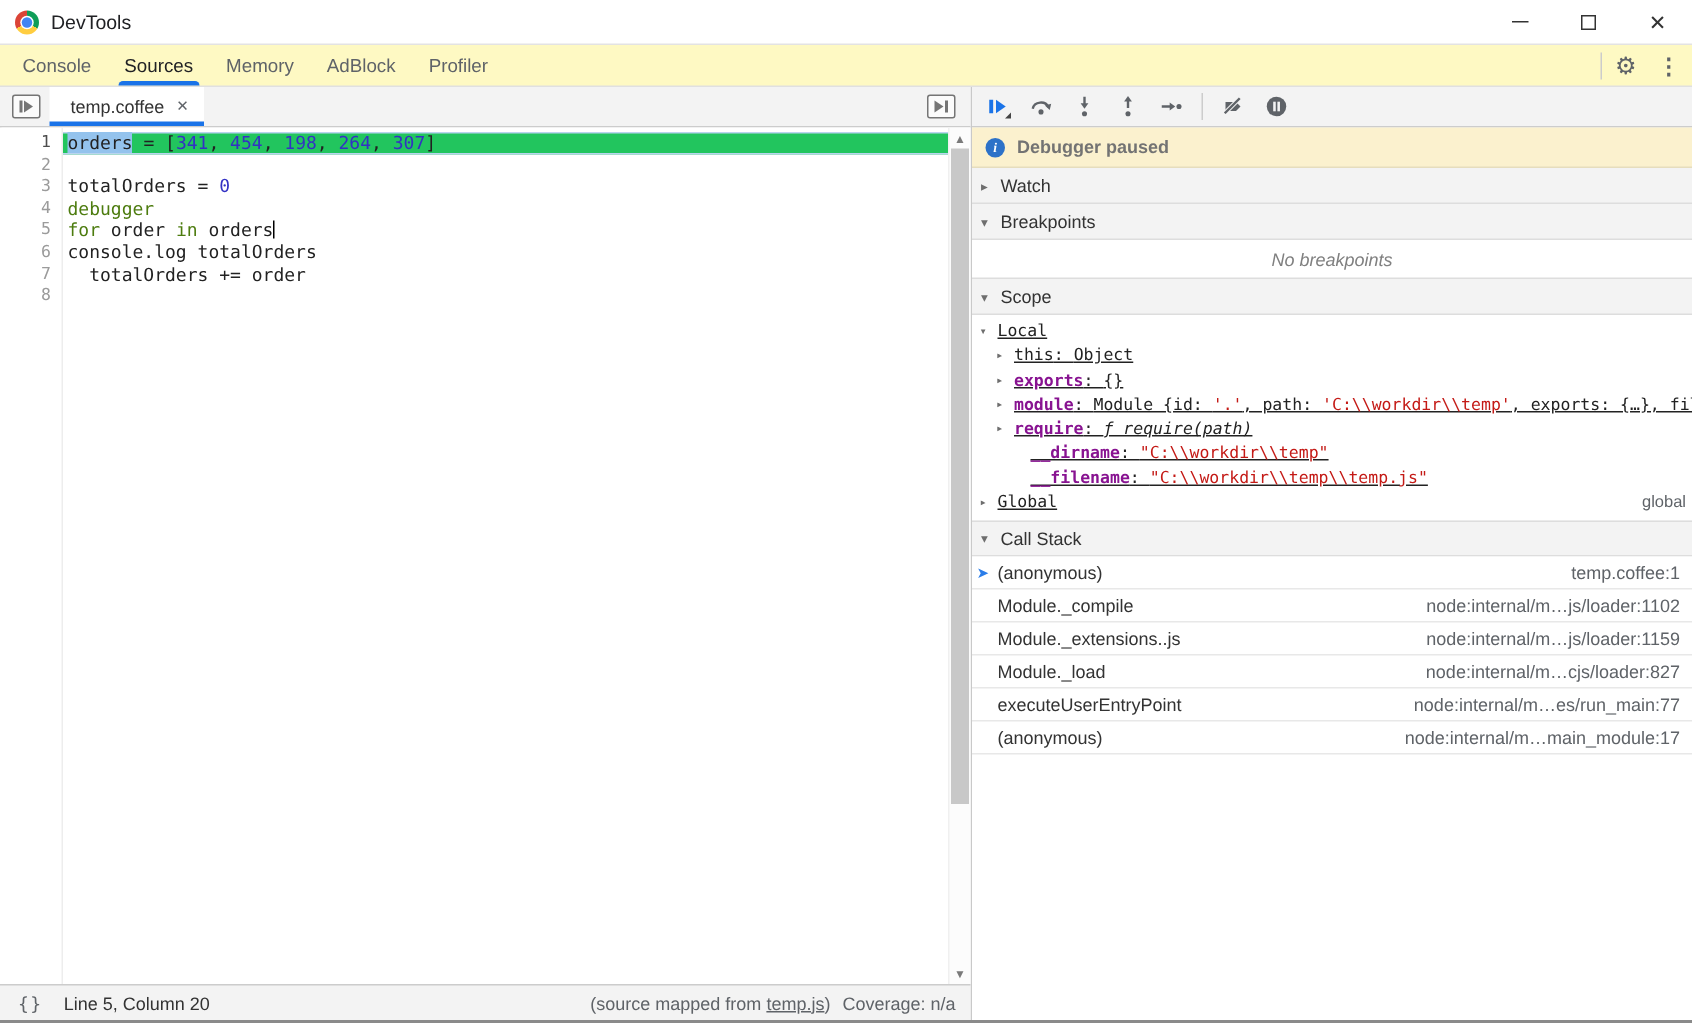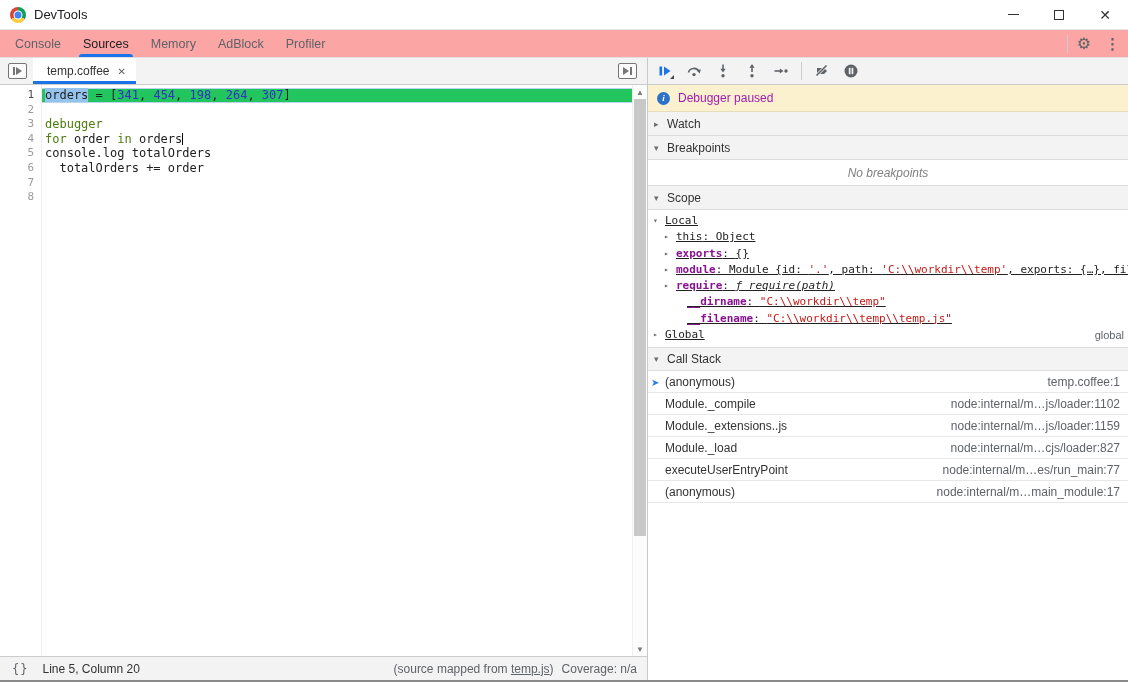--- a/index.html
+++ b/index.html
@@ -17,21 +17,21 @@
     background:#fff; border-radius:50%; }
   .chrome-logo .core { position:absolute; left:50%; top:50%; width:7px; height:7px; transform:translate(-50%,-50%);
     background:#4285f4; border-radius:50%; }
   .window-title { font-size:13px; color:#202124; margin-left:8px; }
   .win-controls { margin-left:auto; display:flex; height:100%; }
   .win-btn { width:46px; height:100%; display:flex; align-items:center; justify-content:center; color:#333; }
   .glyph-min { width:11px; height:1px; background:#333; }
   .glyph-max { width:10px; height:10px; border:1px solid #333; }
   .glyph-close { font-size:14px; line-height:1; }
   
-  .panel-tabs { height:28px; background:#fca5a5; display:flex; align-items:stretch; border-bottom:1px solid #e0e0e0; padding-left:4px;gap:39px; }
+  .panel-tabs { height:28px; background:#fef9c3; display:flex; align-items:stretch; border-bottom:1px solid #e0e0e0; padding-left:4px;gap:39px; }
   .tab { position:relative; display:flex; align-items:center; padding:0 11px; font-size:12.5px; color:#5f6368; cursor:default; }
   .tab.active { color:#202124; }
   .tab.active::after { content:''; position:absolute; left:7px; right:7px; bottom:0; height:3px; background:#1a73e8; border-radius:3px 3px 0 0; }
   .panel-tabs-right { margin-left:auto; display:flex; align-items:center; padding-right:8px; }
   .vsep { width:1px; height:18px; background:#ccc; margin:0 9px; }
   .gear { font-size:16px; color:#5f6368; }
   .kebab { font-size:15px; color:#5f6368; margin-left:14px; letter-spacing:0; font-weight:bold; }
   
   .main { display:flex; height:622px; }
   .left-col { width:648px; display:flex; flex-direction:column; border-right:1px solid #c9c9c9; }
@@ -72,21 +72,21 @@
   .status-right { margin-left:auto; color:#5f6368; padding-right:10px; }
   .status-right .maplink { text-decoration:underline; color:#5f6368; }
   .status-gap { display:inline-block; width:8px; }
   
   .debug-toolbar { height:27px; background:#f3f3f3; border-bottom:1px solid #ccc; display:flex; align-items:center; padding-left:8px; gap:11px; }
   .dbg-btn { width:18px; height:18px; display:flex; align-items:center; justify-content:center; position:relative; }
   .dbg-btn svg { display:block; }
   .resume-corner { position:absolute; right:0px; bottom:1px; width:0; height:0; border-left:4px solid transparent; border-bottom:4px solid #444; }
   .paused-banner { height:27px; background:#fbf1ce; display:flex; align-items:center; padding-left:9px; border-bottom:1px solid #e6ddbd; }
   .info-icon { width:13px; height:13px; border-radius:50%; background:#2d72c8; color:#fff; font-size:9px; font-weight:bold; font-style:italic; display:flex; align-items:center; justify-content:center; font-family:"Liberation Serif", serif; }
-  .paused-label { margin-left:8px; font-size:12px; font-weight:normal; color:#a21caf; }
+  .paused-label { margin-left:8px; font-size:12px; font-weight:bold; color:#737373; }
   .section-header { height:24px; background:#f3f3f3; border-bottom:1px solid #ddd; display:flex; align-items:center; padding-left:6px; font-size:12px; color:#333; }
   .section-header.btop { border-top:1px solid #ddd; }
   .tri-span { display:inline-block; width:13px; font-size:9px; color:#6e6e6e; }
   .no-breakpoints { height:26px; display:flex; align-items:center; justify-content:center; font-size:12px; font-style:italic; color:#808080; background:#fff; border-bottom:1px solid #ddd; }
   
   .scope-pane { background:#fff; padding:3px 0 4px 0; font-family:"DejaVu Sans Mono", monospace; font-size:11px; color:#222; }
   .scope-row { height:16.3px; line-height:16.3px; white-space:nowrap; overflow:hidden; display:flex; align-items:center; }
   .scope-row .tri { display:inline-block; width:12px; font-size:8px; color:#6e6e6e; flex:0 0 12px; }
   .scope-row .content { white-space:pre;text-decoration:underline; }
   .pname { color:#881391; font-weight:bold; }
@@ -167,20 +167,21 @@
             <span class="line-num">3</span>
             <span class="line-num">4</span>
             <span class="line-num">5</span>
             <span class="line-num">6</span>
             <span class="line-num">7</span>
             <span class="line-num">8</span>
           </div>
         <div class="code" id="code-slot">
             <div class="code-line exec"><span class="tok-sel">orders</span><span class=""> = [</span><span class="tok-num">341</span><span class="">, </span><span class="tok-num">454</span><span class="">, </span><span class="tok-num">198</span><span class="">, </span><span class="tok-num">264</span><span class="">, </span><span class="tok-num">307</span><span class="">]</span></div>
             <div class="code-line"></div>
+            <div class="code-line"><span class="">totalOrders = </span><span class="tok-num">0</span></div>
             <div class="code-line"><span class="tok-kw">debugger</span></div>
             <div class="code-line"><span class="tok-kw">for</span><span class=""> order </span><span class="tok-kw">in</span><span class=""> orders</span><span class="caret"></span></div>
             <div class="code-line"><span class="">console.log totalOrders</span></div>
             <div class="code-line"><span class="">  totalOrders += order</span></div>
             <div class="code-line"></div>
           </div>
         <div class="scrollbar">
           <div class="sb-arrow sb-up">▲</div>
           <div class="sb-thumb"></div>
           <div class="sb-arrow sb-down">▼</div>

